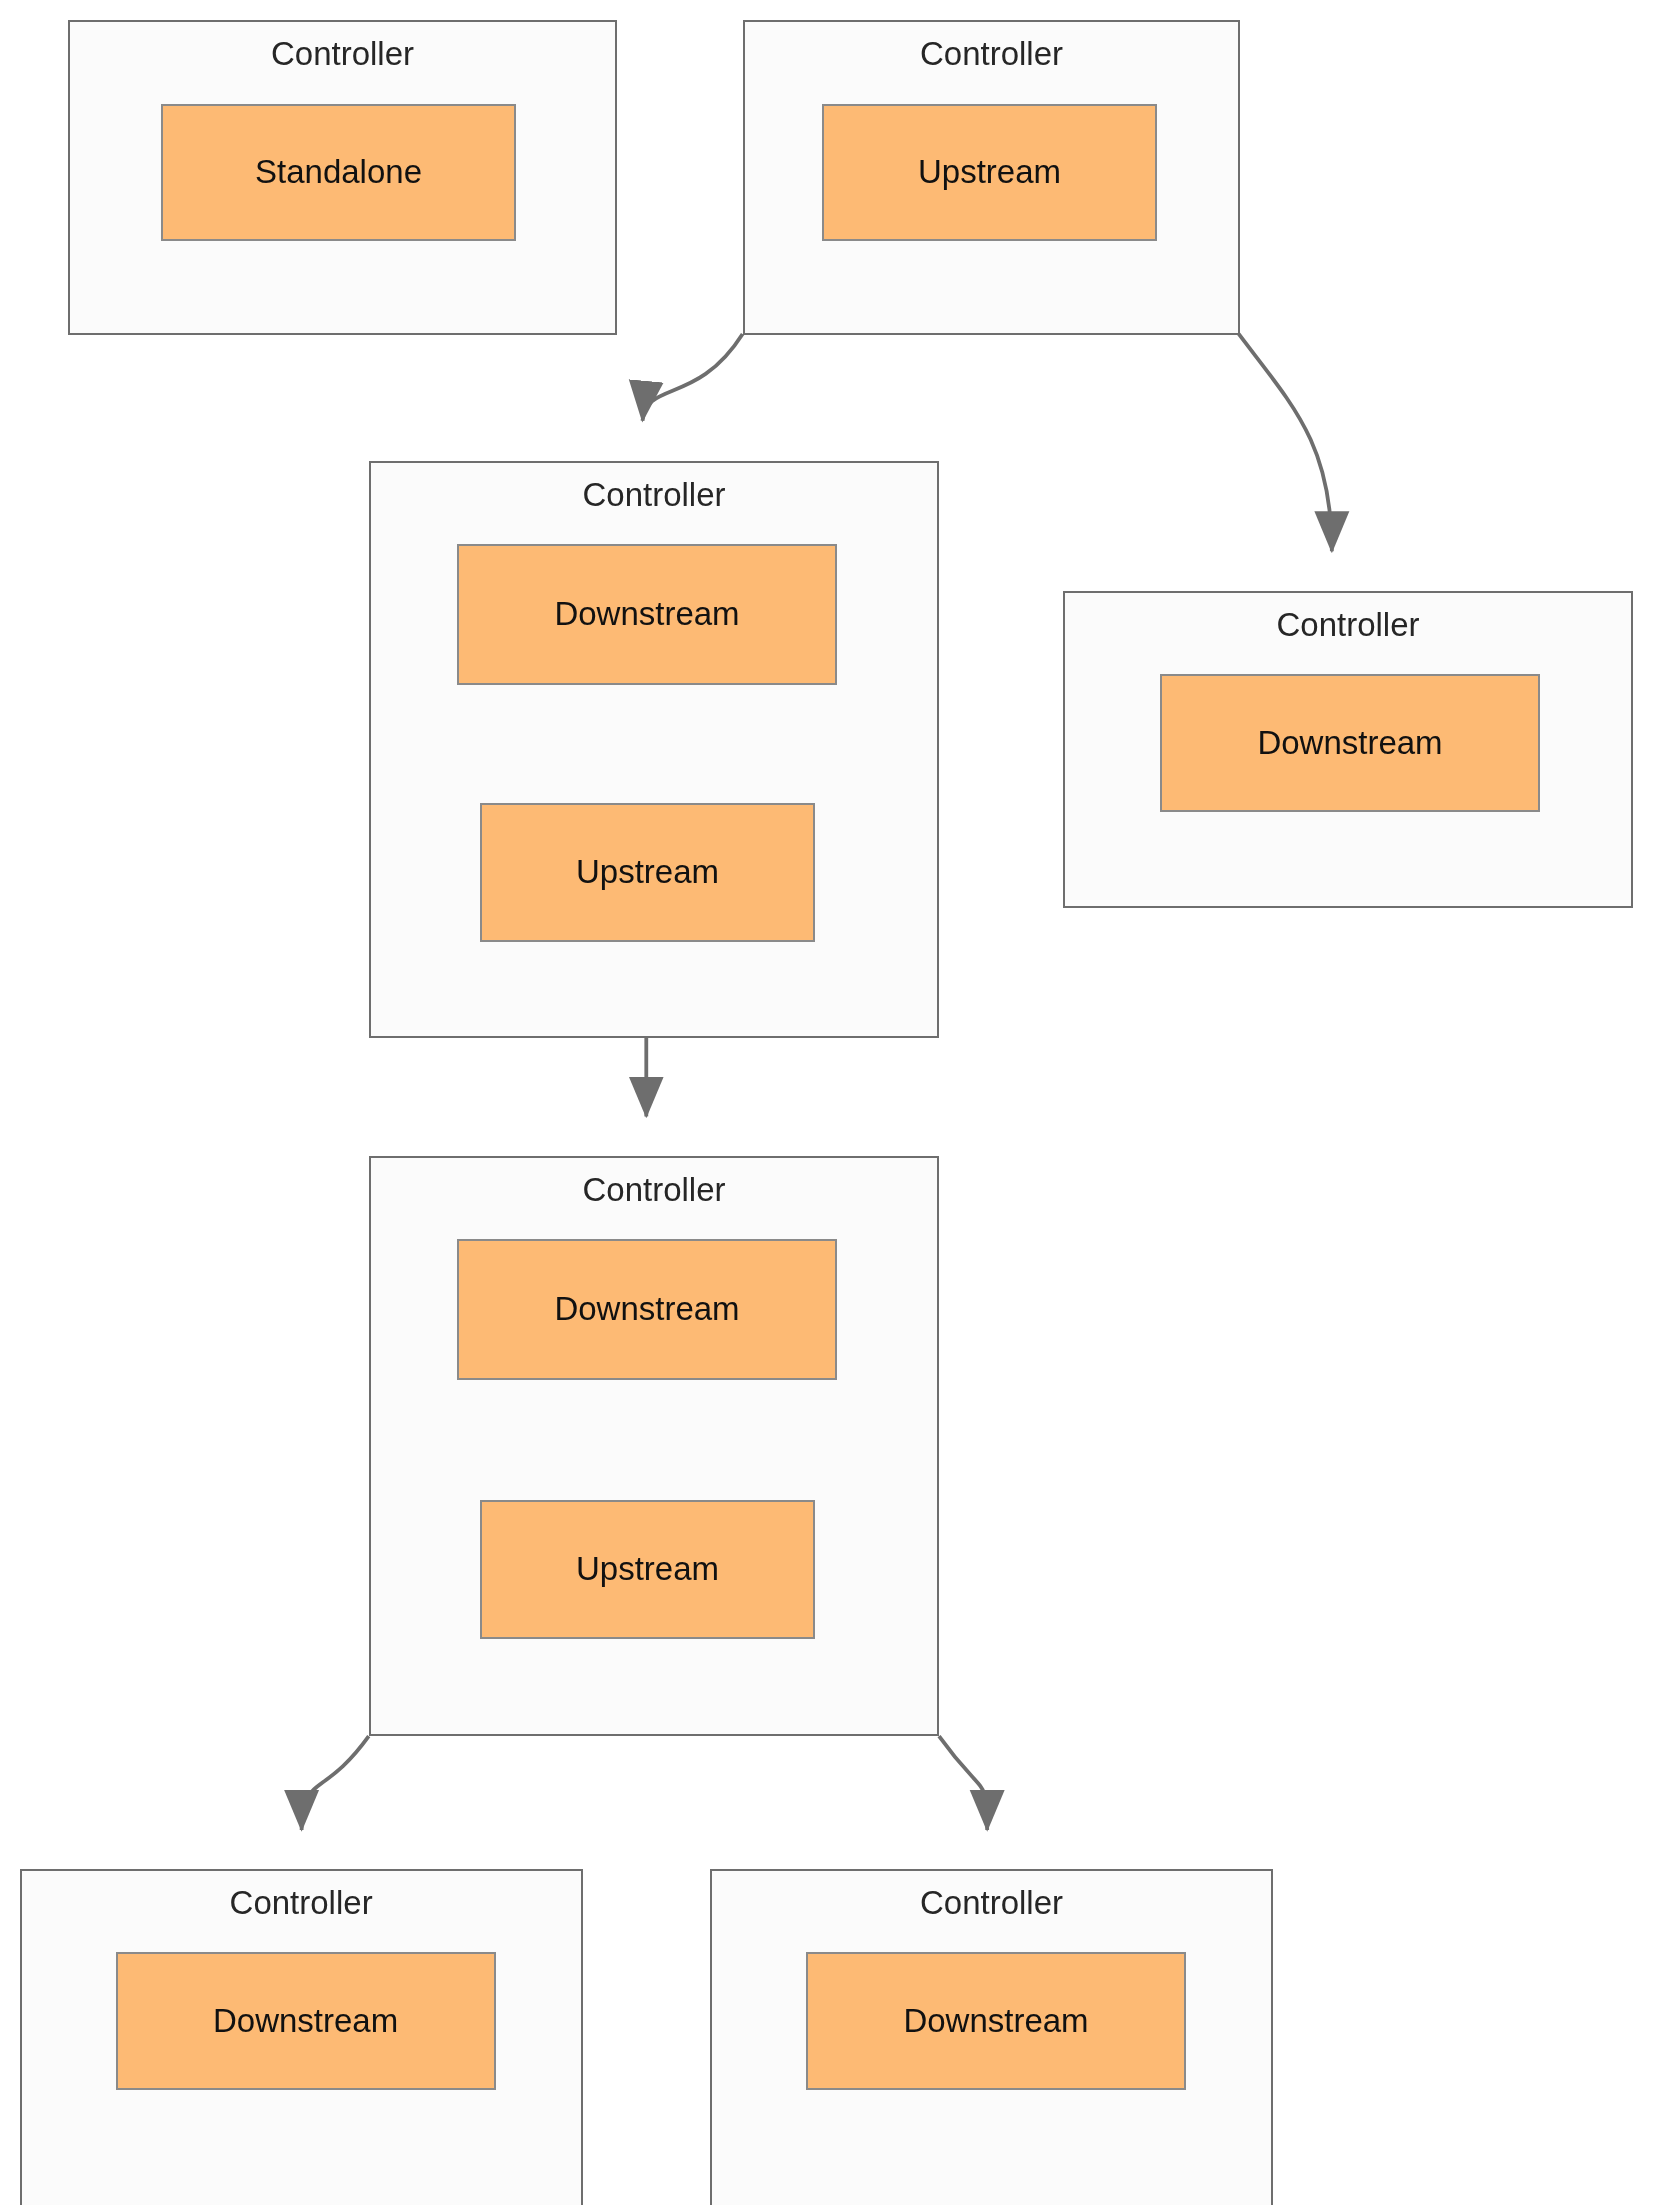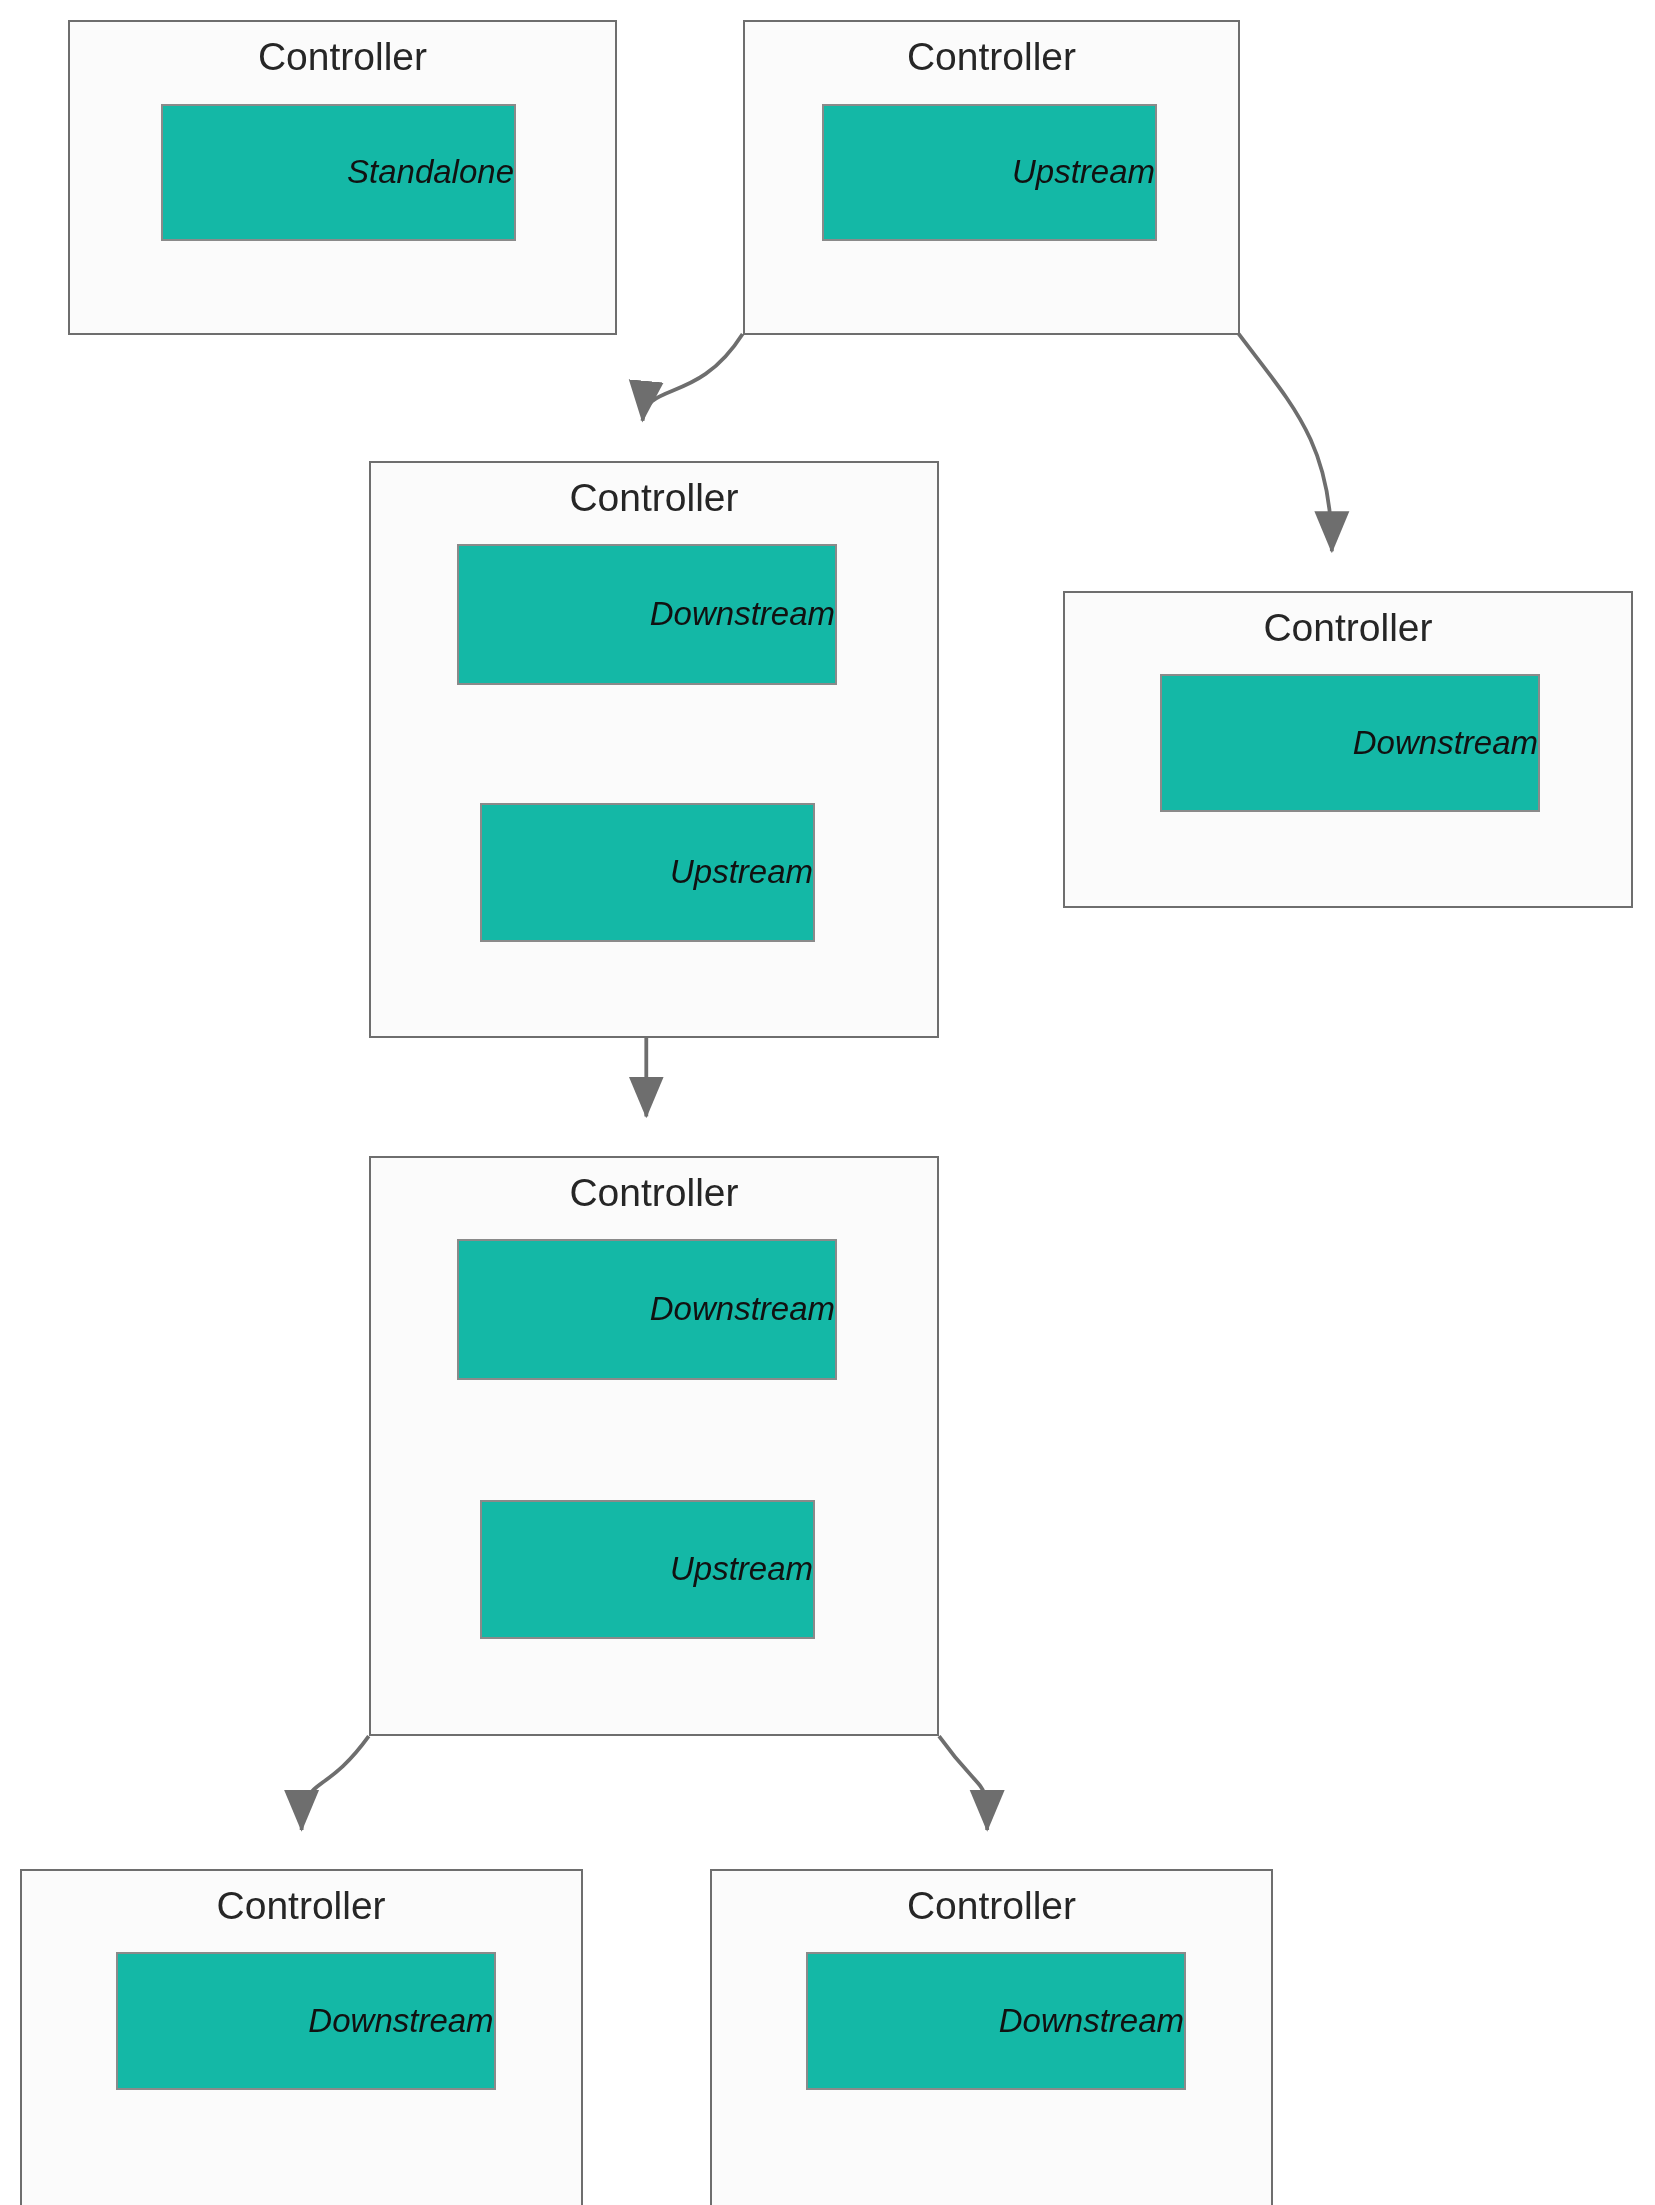--- a/index.html
+++ b/index.html
@@ -28,34 +28,33 @@
     box-sizing: border-box;
     background: #fbfbfb;
     border: 2.5px solid #6e6e6e;
   }
   .controller-title {
     position: absolute;
     left: 0;
     right: 0;
     top: 14px;
     text-align: center;
-    font-size: 39px;
+    font-size: 33px;
     line-height: 1.1;
     color: #262626;
     white-space: nowrap;
   }
   .component {
     position: absolute;
     box-sizing: border-box;
-    background: #14b8a6;
+    background: #fdba74;
     border: 2.5px solid #8a8a8a;
     display: flex;
     align-items: center;
-    justify-content: flex-end;
-    font-style: italic;
+    justify-content: center;
   }
   .component-label {
     font-size: 33px;
     line-height: 1.1;
     color: #111111;
     white-space: nowrap;
   }
 </style>
 </head>
 <body>

